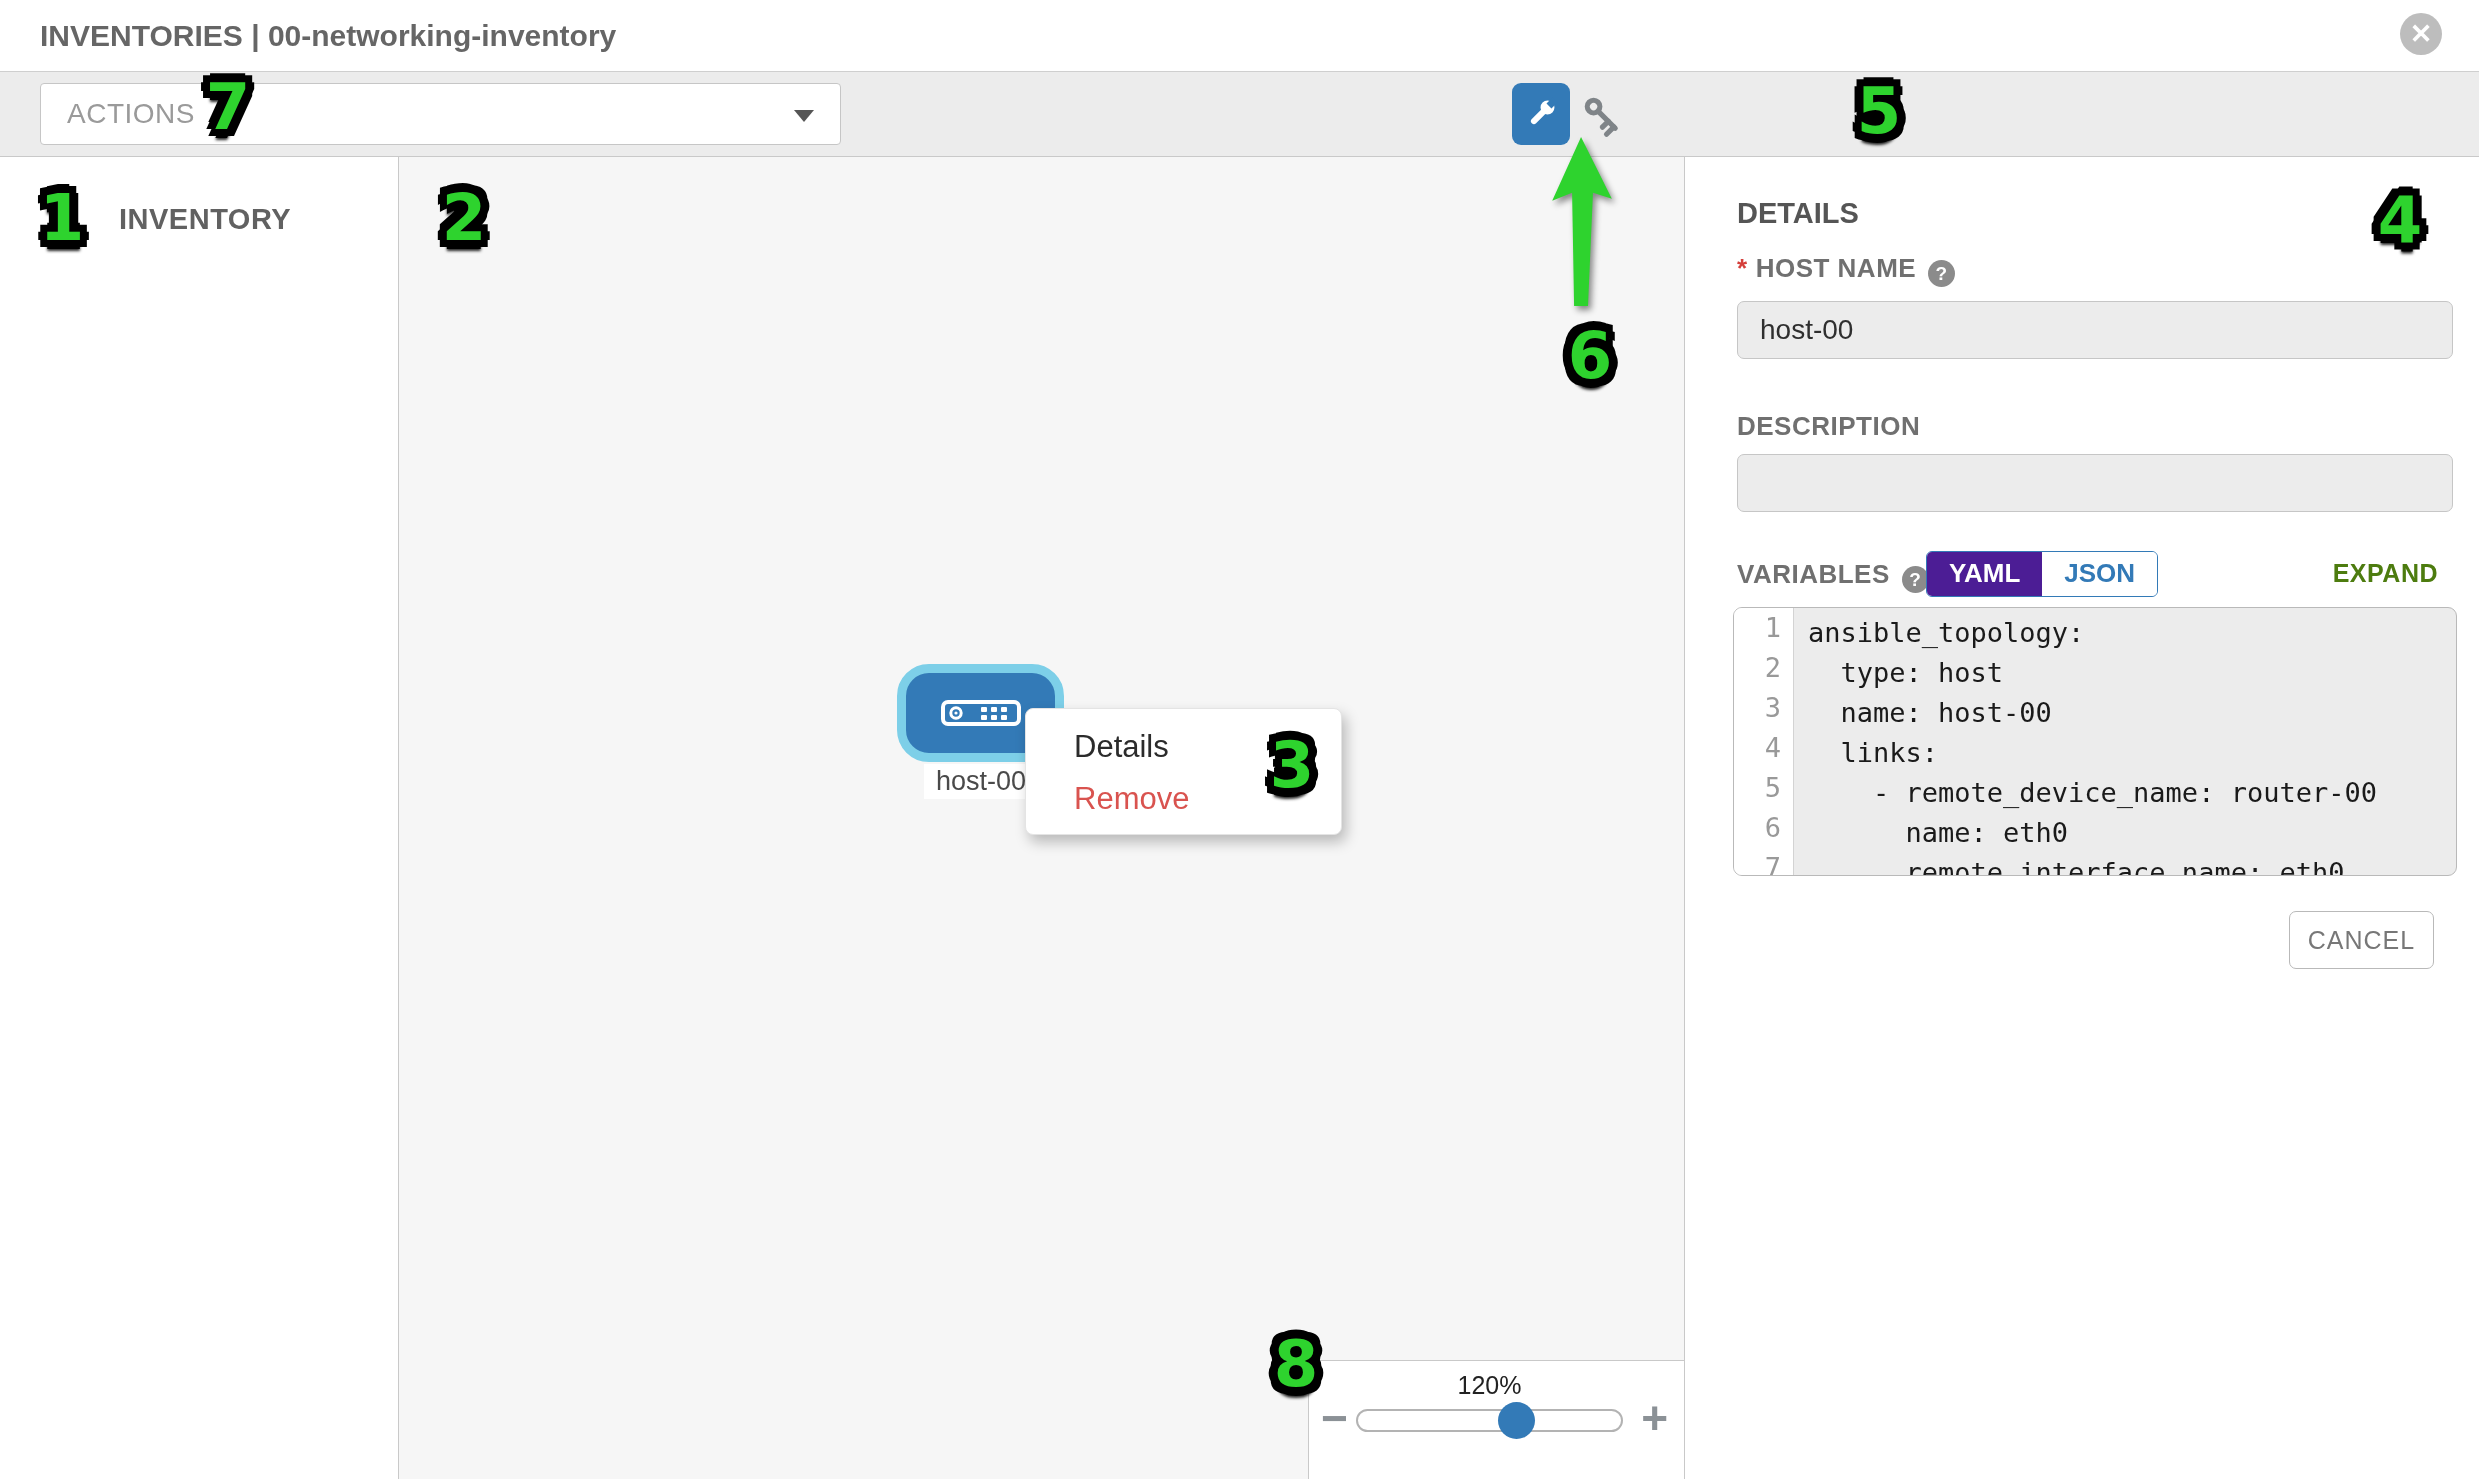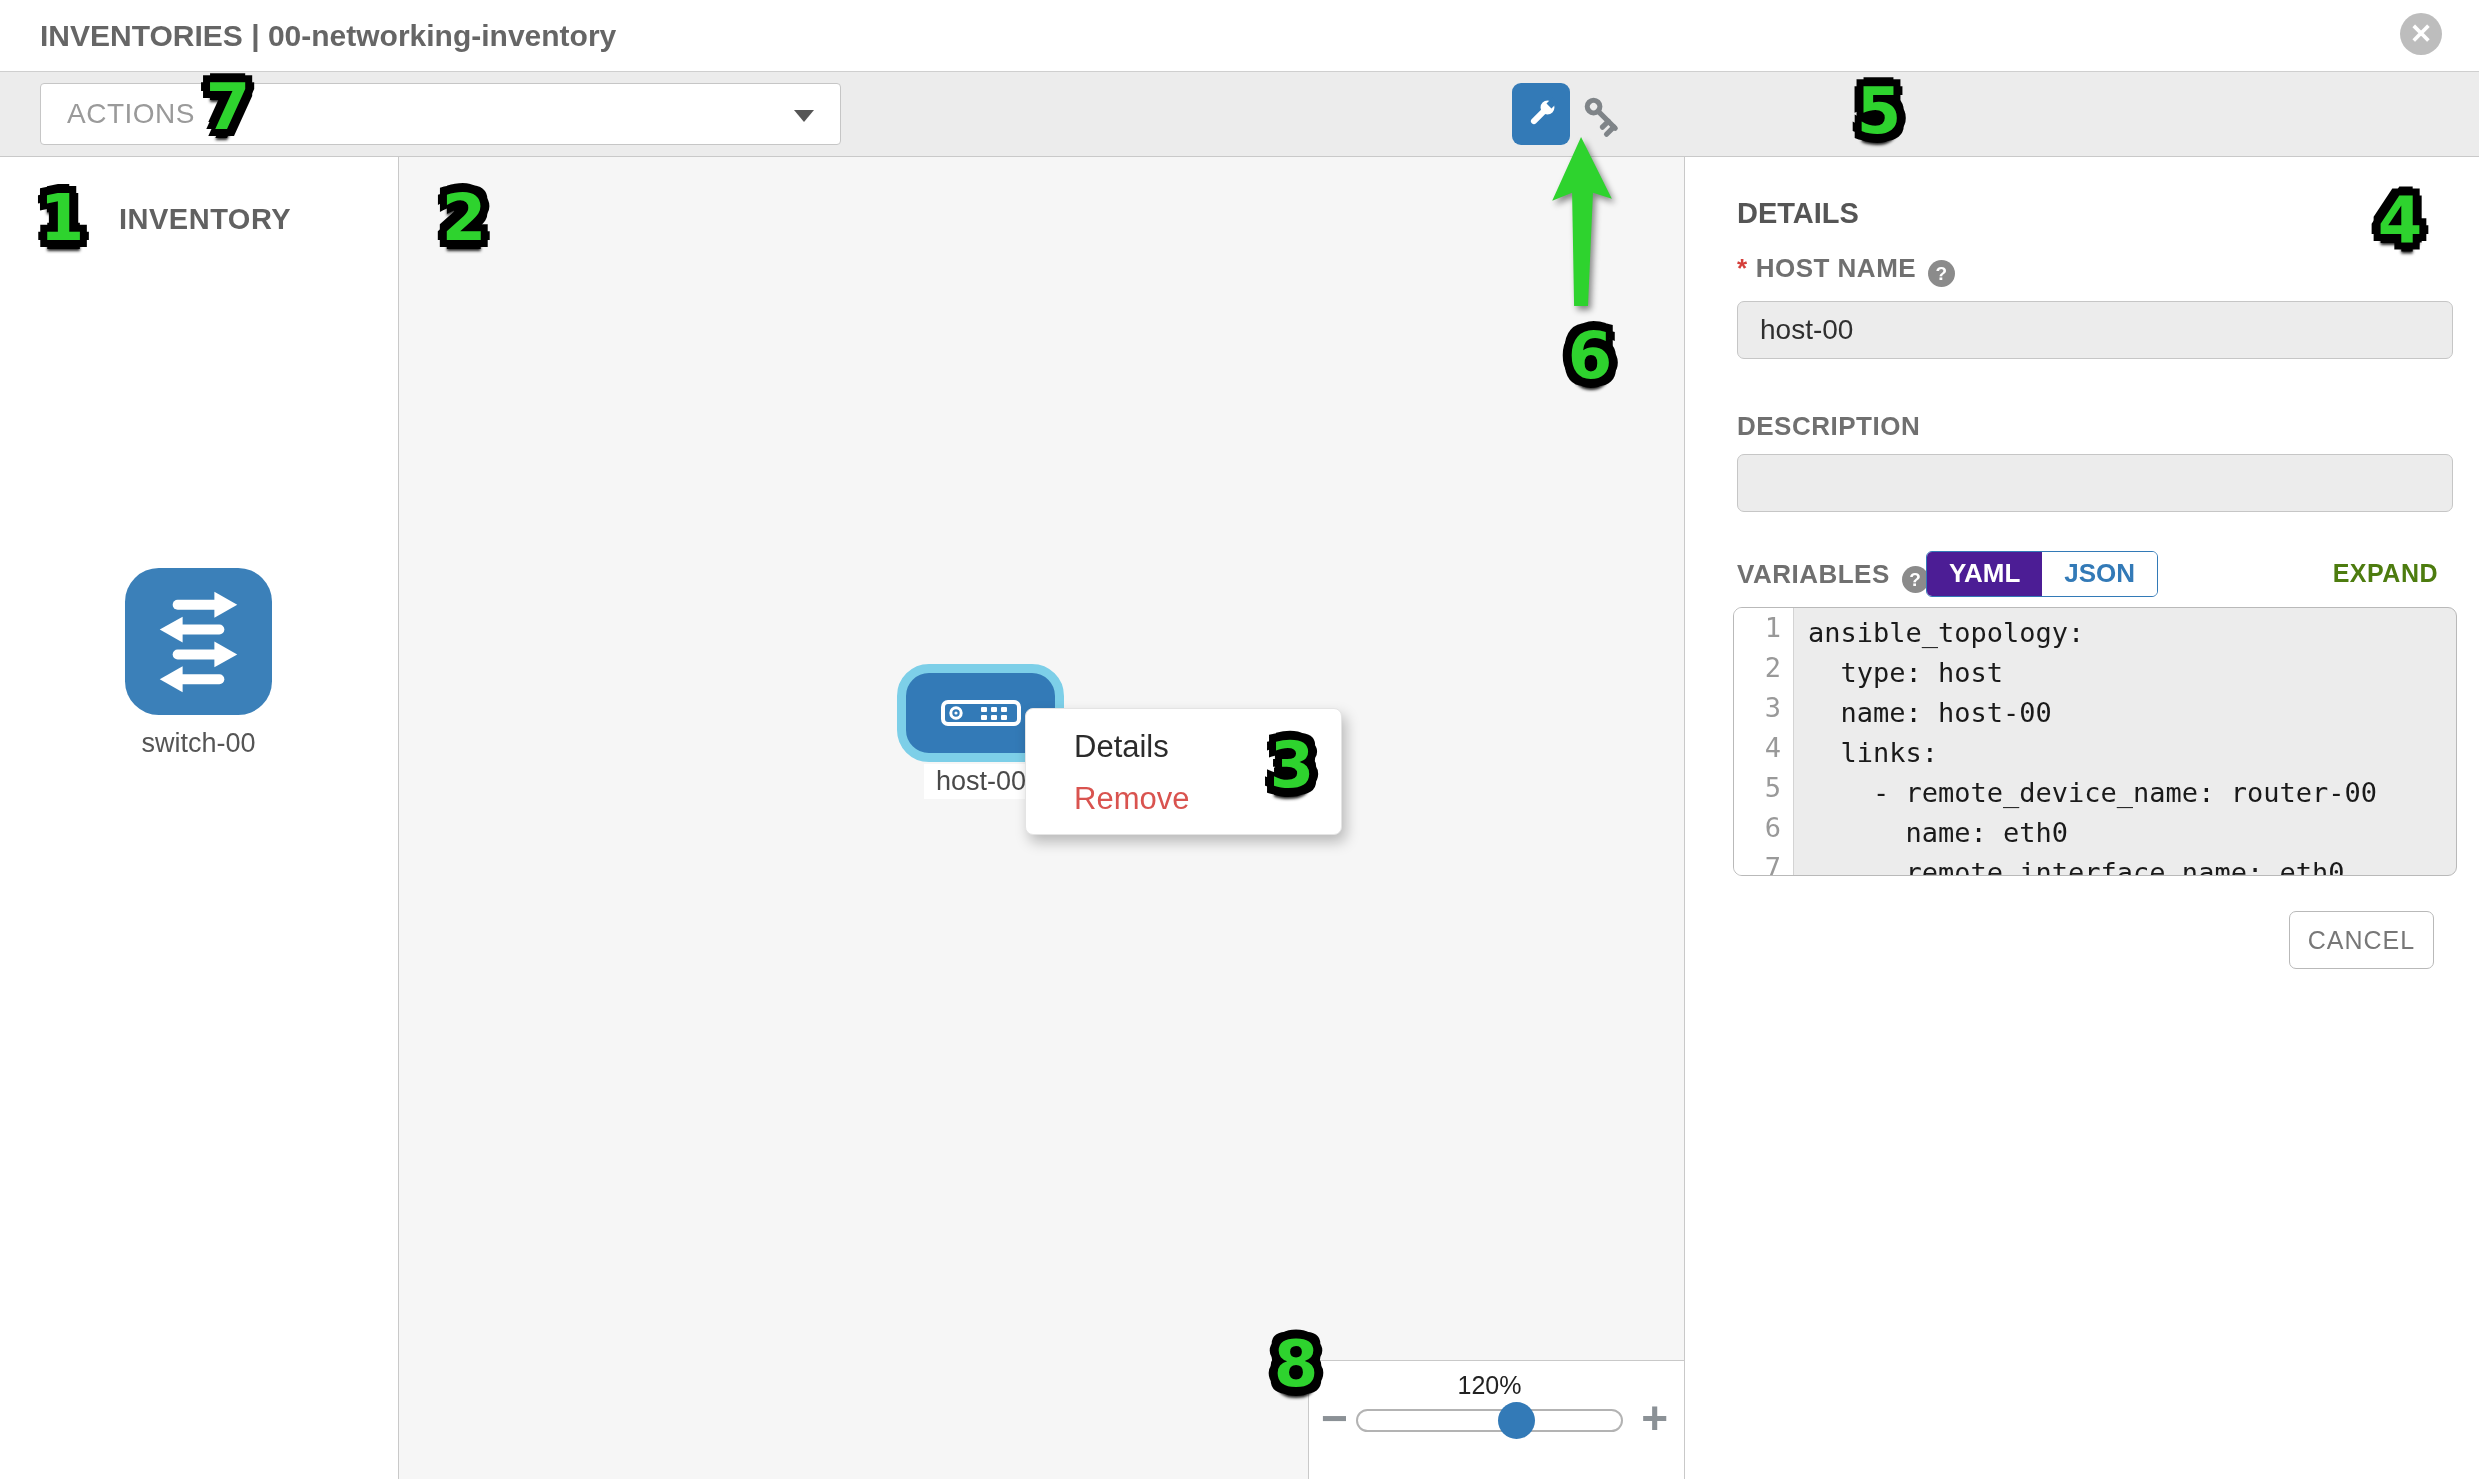--- a/index.html
+++ b/index.html
@@ -127,38 +127,20 @@
       </g>
     </svg>
   </div>
 
 </div>
 
 <div class="sidebar">
   <div class="sidebar-heading">INVENTORY</div>
 
 
-  <div class="palette-item palette-switch">
-    <svg width="149" height="149" viewBox="0 0 150 150">
-      <rect x="1" y="1" width="148" height="148" rx="34" fill="#3b80b9"></rect>
-      <g stroke="#ffffff" stroke-width="10" stroke-linecap="round">
-        <line x1="54" y1="38" x2="94" y2="38"></line>
-        <line x1="96" y1="63" x2="56" y2="63"></line>
-        <line x1="54" y1="88" x2="94" y2="88"></line>
-        <line x1="96" y1="113" x2="56" y2="113"></line>
-      </g>
-      <g fill="#ffffff">
-        <polygon points="114,38 91,25 91,51"></polygon>
-        <polygon points="36,63 59,50 59,76"></polygon>
-        <polygon points="114,88 91,75 91,101"></polygon>
-        <polygon points="36,113 59,100 59,126"></polygon>
-      </g>
-    </svg>
-    <div class="palette-label">switch-00</div>
-  </div>
 </div>
 
 <div class="canvas">
 
   <div class="host-node">
     <svg width="80" height="26" viewBox="0 0 80 26">
       <rect x="2" y="2" width="76" height="22" rx="5" fill="none" stroke="#ffffff" stroke-width="4"></rect>
       <circle cx="15" cy="13" r="5.2" fill="none" stroke="#ffffff" stroke-width="3"></circle>
       <circle cx="15" cy="13" r="1.6" fill="#ffffff"></circle>
       <g fill="#ffffff">

